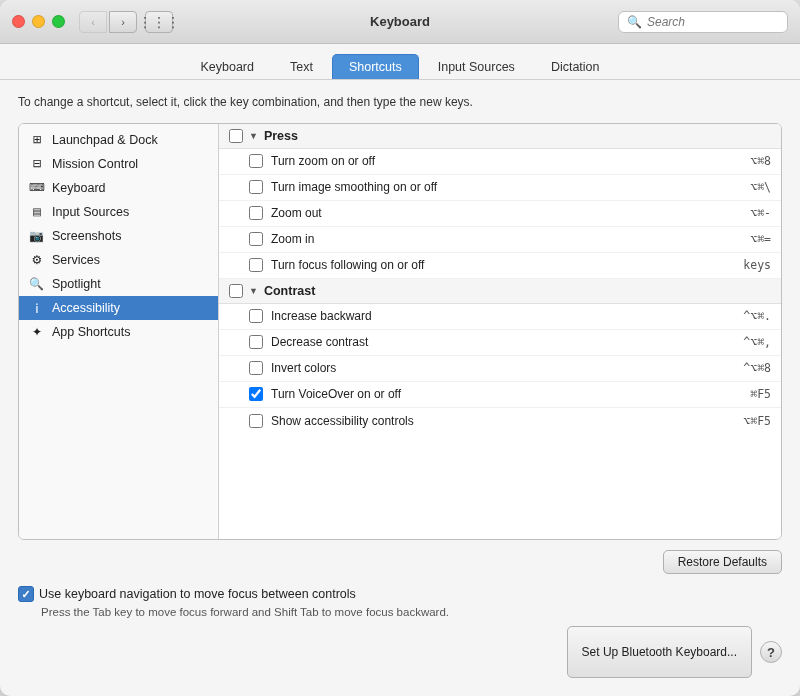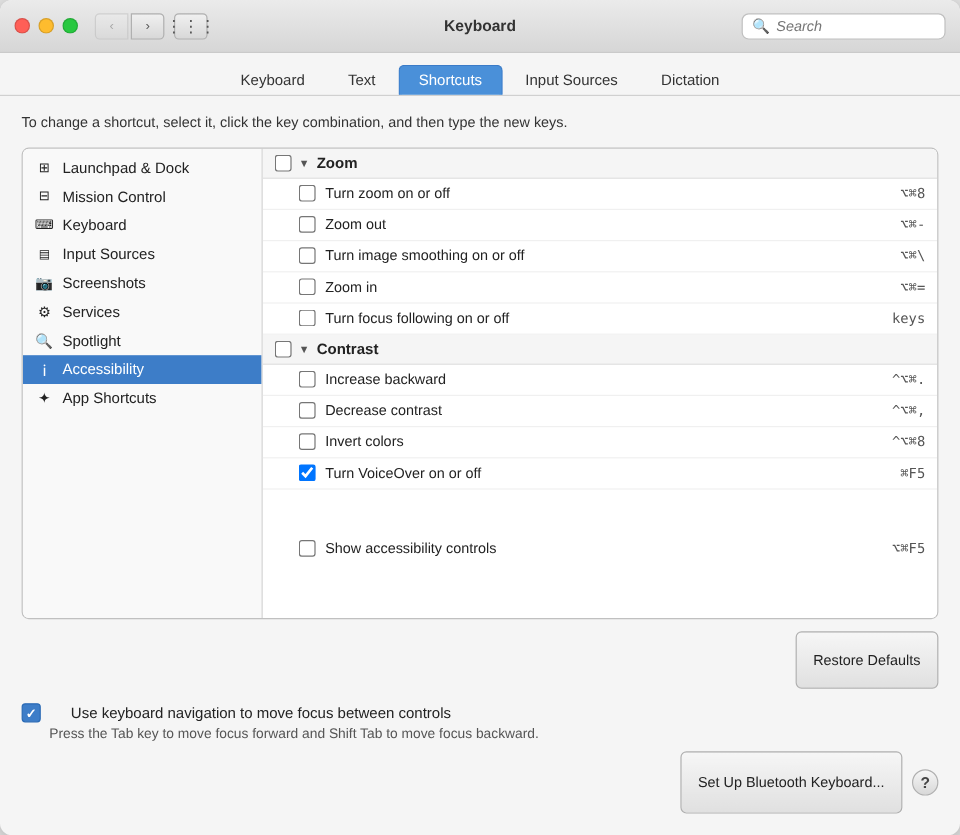--- a/index.html
+++ b/index.html
@@ -244,33 +244,33 @@
     .bottom-controls {
       display: flex;
       justify-content: flex-end;
       margin-top: 6px;
       padding: 4px 0;
     }
     .restore-btn {
       background: linear-gradient(to bottom, #f6f6f6, #e0e0e0);
       border: 1px solid #b0b0b0;
       border-radius: 5px;
-      padding: 16px 14px;
+      padding: 4px 14px;
       font-size: 12px;
       cursor: pointer;
       color: #222;
     }
     .footer {
       flex-shrink: 0;
       padding: 8px 0 8px;
     }
     .checkbox-row {
       display: flex;
       align-items: center;
-      gap: 25px;
+      gap: 5px;
       font-size: 12.5px;
       color: #222;
       margin-bottom: 4px;
     }
     .checkbox-blue {
       width: 16px;
       height: 16px;
       border-radius: 3px;
       background: #3d7dc8;
       border: 1px solid #2a6ab5;
@@ -315,21 +315,20 @@
       display: flex;
       align-items: center;
       justify-content: center;
       font-size: 13px;
       cursor: pointer;
       color: #444;
       font-weight: bold;
     }
     .shortcut-row.last-visible {
       border-bottom: none;
-      margin-top: 36px;
     }
   </style>
 </head>
 <body>
 
 <div class="window">
 
   <div class="titlebar">
     <div class="traffic-lights">
       <div class="traffic-light close"></div>
@@ -398,36 +397,36 @@
           <span class="sidebar-icon" style="font-size:12px;">✦</span>
           <span>App Shortcuts</span>
         </div>
       </div>
 
       <div class="shortcuts-panel">
 
         <div class="shortcut-group-header">
           <input type="checkbox" class="group-checkbox" style="">
           <span class="group-triangle">▼</span>
-          <span>Zoom</span>
+          <span>Press</span>
         </div>
         <div class="shortcut-row">
           <input type="checkbox" class="shortcut-checkbox" style="">
           <span class="shortcut-name">Turn zoom on or off</span>
           <span class="shortcut-key">⌥⌘8</span>
         </div>
         <div class="shortcut-row">
           <input type="checkbox" class="shortcut-checkbox" style="">
+          <span class="shortcut-name">Turn image smoothing on or off</span>
+          <span class="shortcut-key">⌥⌘\</span>
+        </div>
+        <div class="shortcut-row">
+          <input type="checkbox" class="shortcut-checkbox" style="">
           <span class="shortcut-name">Zoom out</span>
           <span class="shortcut-key">⌥⌘-</span>
-        </div>
-        <div class="shortcut-row">
-          <input type="checkbox" class="shortcut-checkbox" style="">
-          <span class="shortcut-name">Turn image smoothing on or off</span>
-          <span class="shortcut-key">⌥⌘\</span>
         </div>
         <div class="shortcut-row">
           <input type="checkbox" class="shortcut-checkbox" style="">
           <span class="shortcut-name">Zoom in</span>
           <span class="shortcut-key">⌥⌘=</span>
         </div>
         <div class="shortcut-row">
           <input type="checkbox" class="shortcut-checkbox" style="">
           <span class="shortcut-name">Turn focus following on or off</span>
           <span class="shortcut-key">keys</span>

